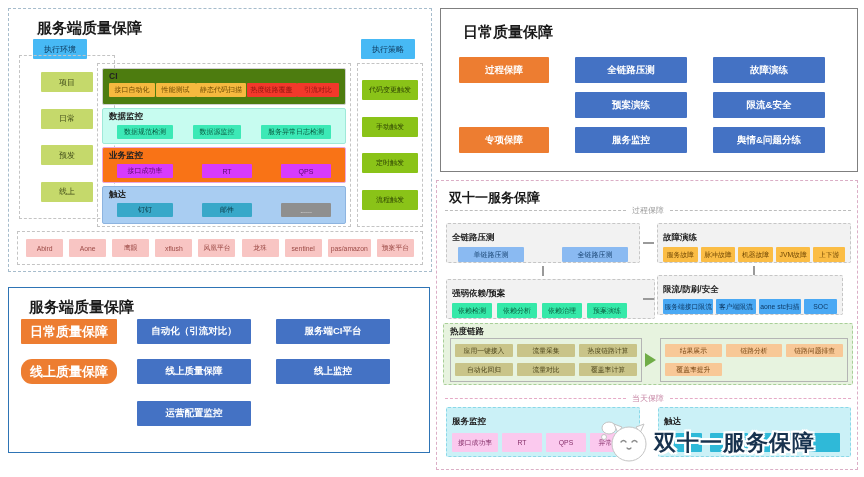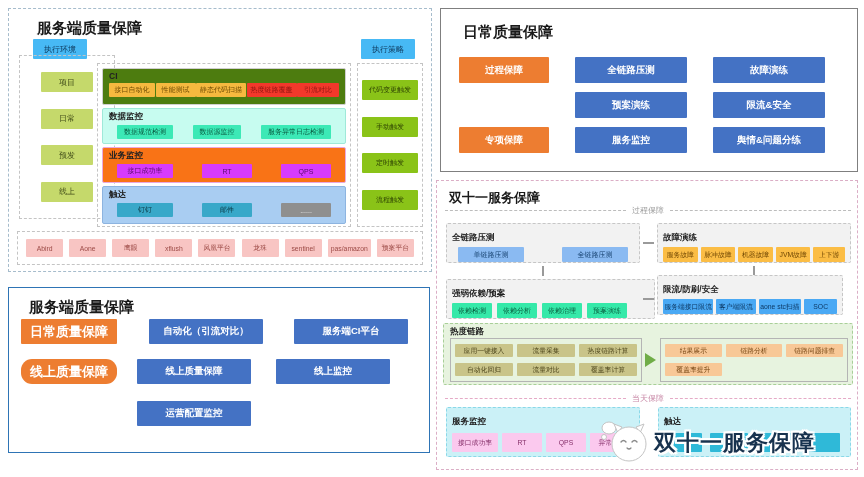--- a/index.html
+++ b/index.html
@@ -270,22 +270,22 @@
         <div class="fbox tlbox"></div>
         <div class="fbox tlbox"></div>
       </div>
     </div>
   </section>
 
   <section class="panel panelD">
     <h2 class="panel-title">服务端质量保障</h2>
     <div class="box obox2" style="left:12px; top:31px;">日常质量保障</div>
     <div class="box obox2" style="left:12px; top:71px;border-radius:11px;">线上质量保障</div>
-    <div class="box bbox2" style="left:140px; top:31px;">自动化（引流对比）</div>
-    <div class="box bbox2" style="left:267px; top:31px;margin-left:18px;">服务端CI平台</div>
+    <div class="box bbox2" style="left:128px; top:31px;">自动化（引流对比）</div>
+    <div class="box bbox2" style="left:267px; top:31px;">服务端CI平台</div>
     <div class="box bbox2" style="left:128px; top:71px;">线上质量保障</div>
     <div class="box bbox2" style="left:267px; top:71px;">线上监控</div>
     <div class="box bbox2" style="left:128px; top:113px;">运营配置监控</div>
   </section>
 
   <div class="watermark">
     <span style="margin-right:4px;">
       <svg width="52" height="50" viewBox="0 0 52 50">
         <ellipse cx="11" cy="12" rx="7" ry="6" fill="#ffffff" stroke="#c4c4c4" stroke-width="1"></ellipse>
         <circle cx="6" cy="21" r="2.5" fill="#ffffff" stroke="#c4c4c4" stroke-width="1"></circle>

